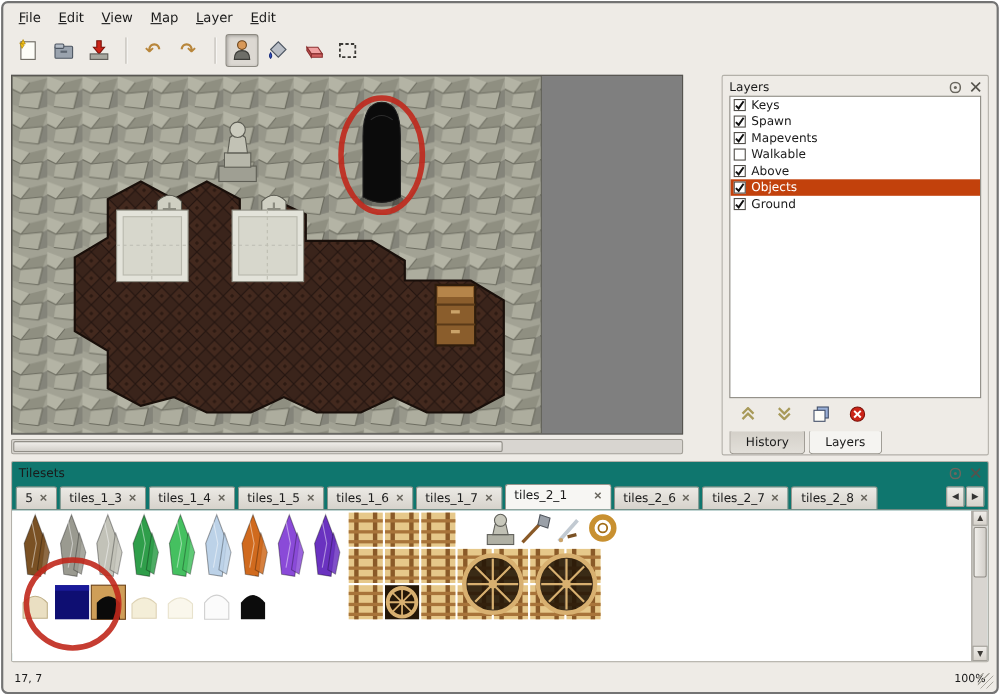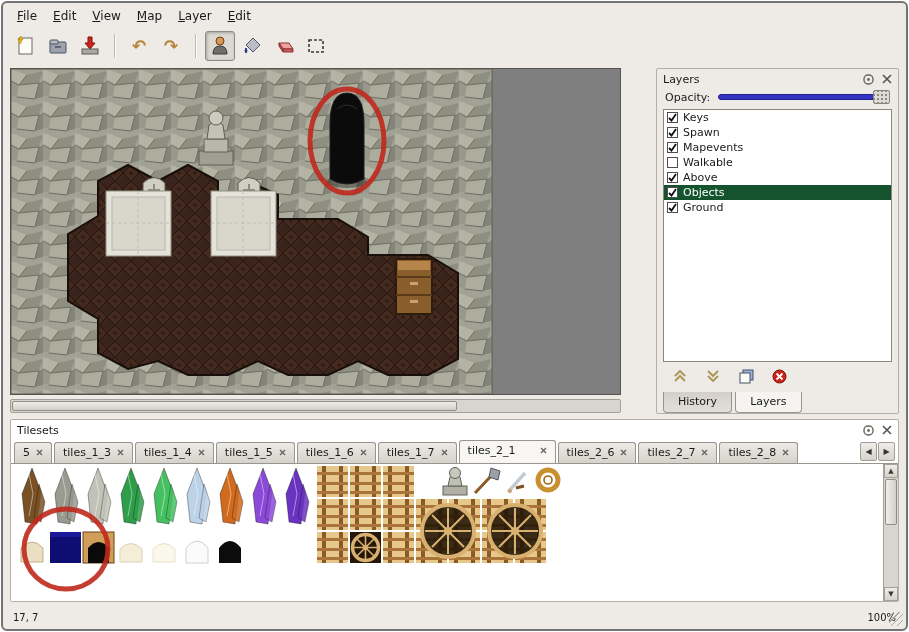--- a/index.html
+++ b/index.html
@@ -39,32 +39,32 @@
   .slider { flex:1; height:14px; position:relative; }
   .slider .groove { position:absolute; left:0; right:2px; top:4px; height:6px;
                     background:#3434c4; border:1px solid #21218a; border-radius:3px; }
   .slider .handle { position:absolute; right:0; top:0; width:17px; height:14px;
                     background-color:#dedbd5;
                     background-image:radial-gradient(#8d8a83 1px, transparent 1px);
                     background-size:4px 4px; background-position:2px 2px;
                     border:1px solid #87847c; border-radius:2px; }
   .layer-list { margin:0 6px; flex:1; background:#fff; border:1px solid #8a877f; overflow:hidden; }
   .layer-row { display:flex; align-items:center; height:15px; padding:0 3px; gap:5px; font-size:11px; }
-  .layer-row.selected { background:#14532d; color:#fff; }
+  .layer-row.selected { background:#c2410c; color:#fff; }
   .cb { width:11px; height:11px; min-width:11px; background:#fff; border:1px solid #504e49;
         display:flex; align-items:center; justify-content:center; }
   .layer-toolbar { height:28px; display:flex; align-items:center; gap:15px; padding:0 14px; }
   .ltbtn { width:18px; height:18px; display:flex; align-items:center; justify-content:center; }
   .dock-tabs { height:23px; display:flex; gap:3px; padding:0 6px; align-items:flex-end; }
   .dock-tab { padding:3px 14px 4px; font-size:11px; border:1px solid #98958d; border-top:none;
               border-radius:0 0 4px 4px; background:linear-gradient(#d4d0c9,#e2dfd9); }
   .dock-tab.active { background:#f5f4f1; }
   
   .tilesets-dock { flex:1; margin:5px 7px 3px; border:1px solid #b3b0a9; border-radius:2px;
-                   display:flex; flex-direction:column; min-height:170px; background:#ffffff; }
+                   display:flex; flex-direction:column; min-height:170px; background:#0f766e; }
   .tile-tabs { display:flex; align-items:flex-end; padding:3px 3px 0; height:26px;
                border-bottom:1px solid #98958d; }
   .ttab { display:flex; align-items:center; gap:6px; padding:3px 8px 4px; margin-right:2px;
           border:1px solid #98958d; border-bottom:none; border-radius:3px 3px 0 0;
           background:linear-gradient(#eceae5,#d6d2cb); font-size:11px; white-space:nowrap; }
   .ttab.active { background:#f7f6f3; padding-bottom:6px;gap:24px; }
   .tab-scrolls { margin-left:auto; display:flex; gap:1px; padding-bottom:2px; }
   .tab-scroll-btn { width:17px; height:19px; display:flex; align-items:center; justify-content:center;
                     border:1px solid #a19e96; border-radius:2px; background:linear-gradient(#efede9,#d7d3cc);
                     font-size:8px; color:#333; }
@@ -242,27 +242,20 @@
             <circle cx="5.5" cy="5.5" r="1.4" fill="#6a675f"></circle>
           </svg>
         </span>
         <span class="dock-icon-btn">
           <svg width="10" height="10">
             <path d="M1,1 L9,9 M9,1 L1,9" stroke="#55534d" stroke-width="1.6"></path>
           </svg>
         </span>
       </div>
 
-      <div class="opacity-row">
-        <span>Opacity:</span>
-        <div class="slider">
-          <div class="groove"></div>
-          <div class="handle"></div>
-        </div>
-      </div>
 
       <div class="layer-list">
         <div class="layer-row">
           <span class="cb">
             <svg width="9" height="9">
                 <path d="M1,5 L3.5,7.5 L8,1" stroke="#111" stroke-width="1.8" fill="none"></path>
               </svg>
           </span>
           <span>Keys</span>
         </div>

